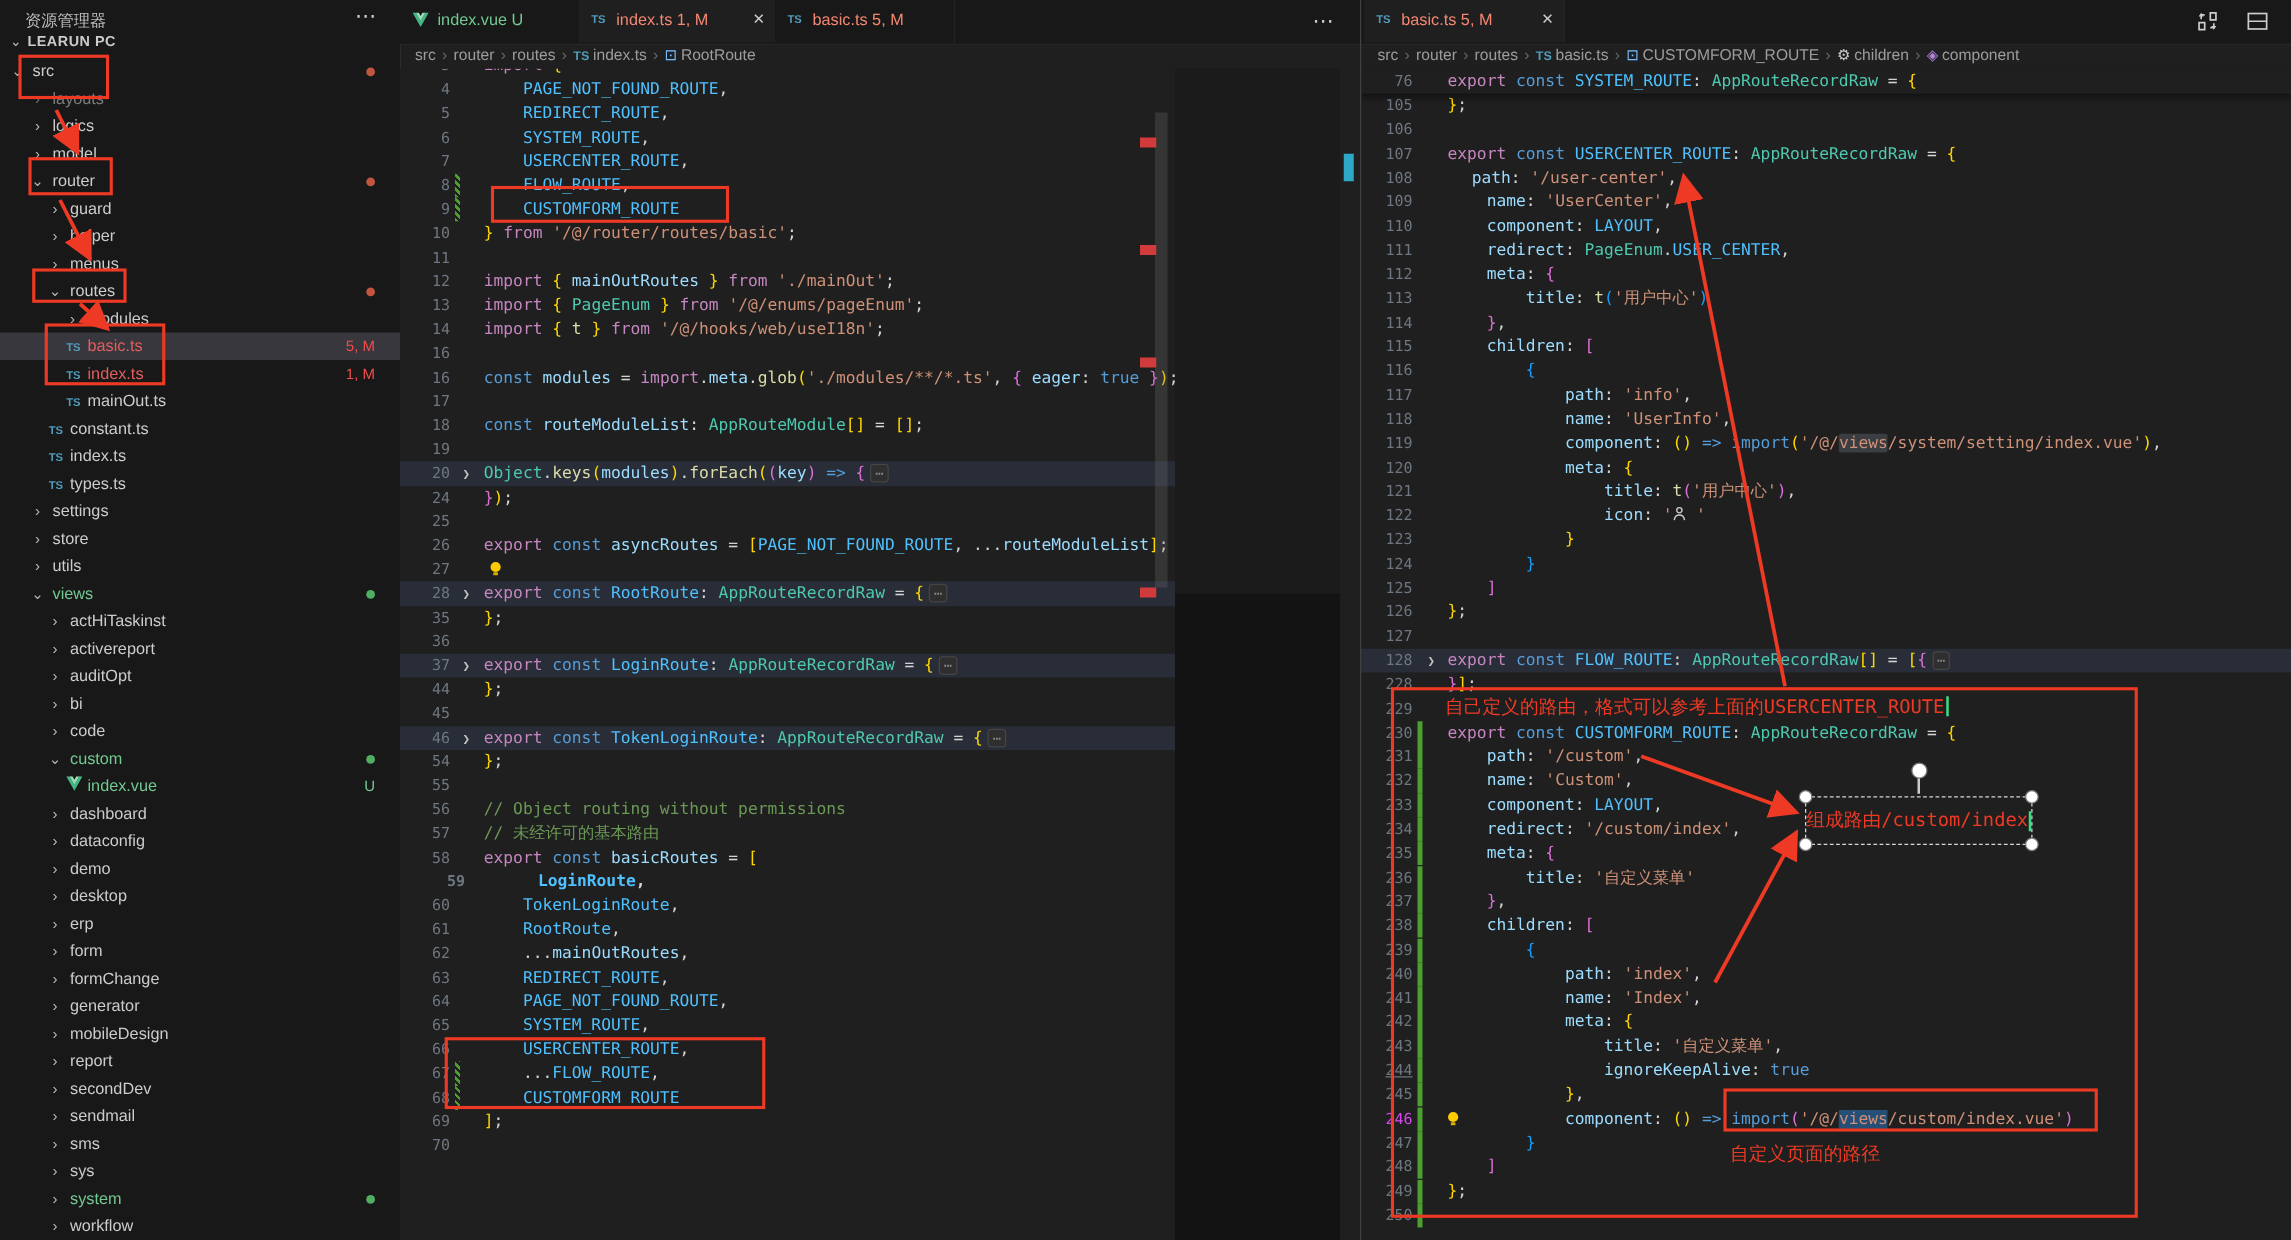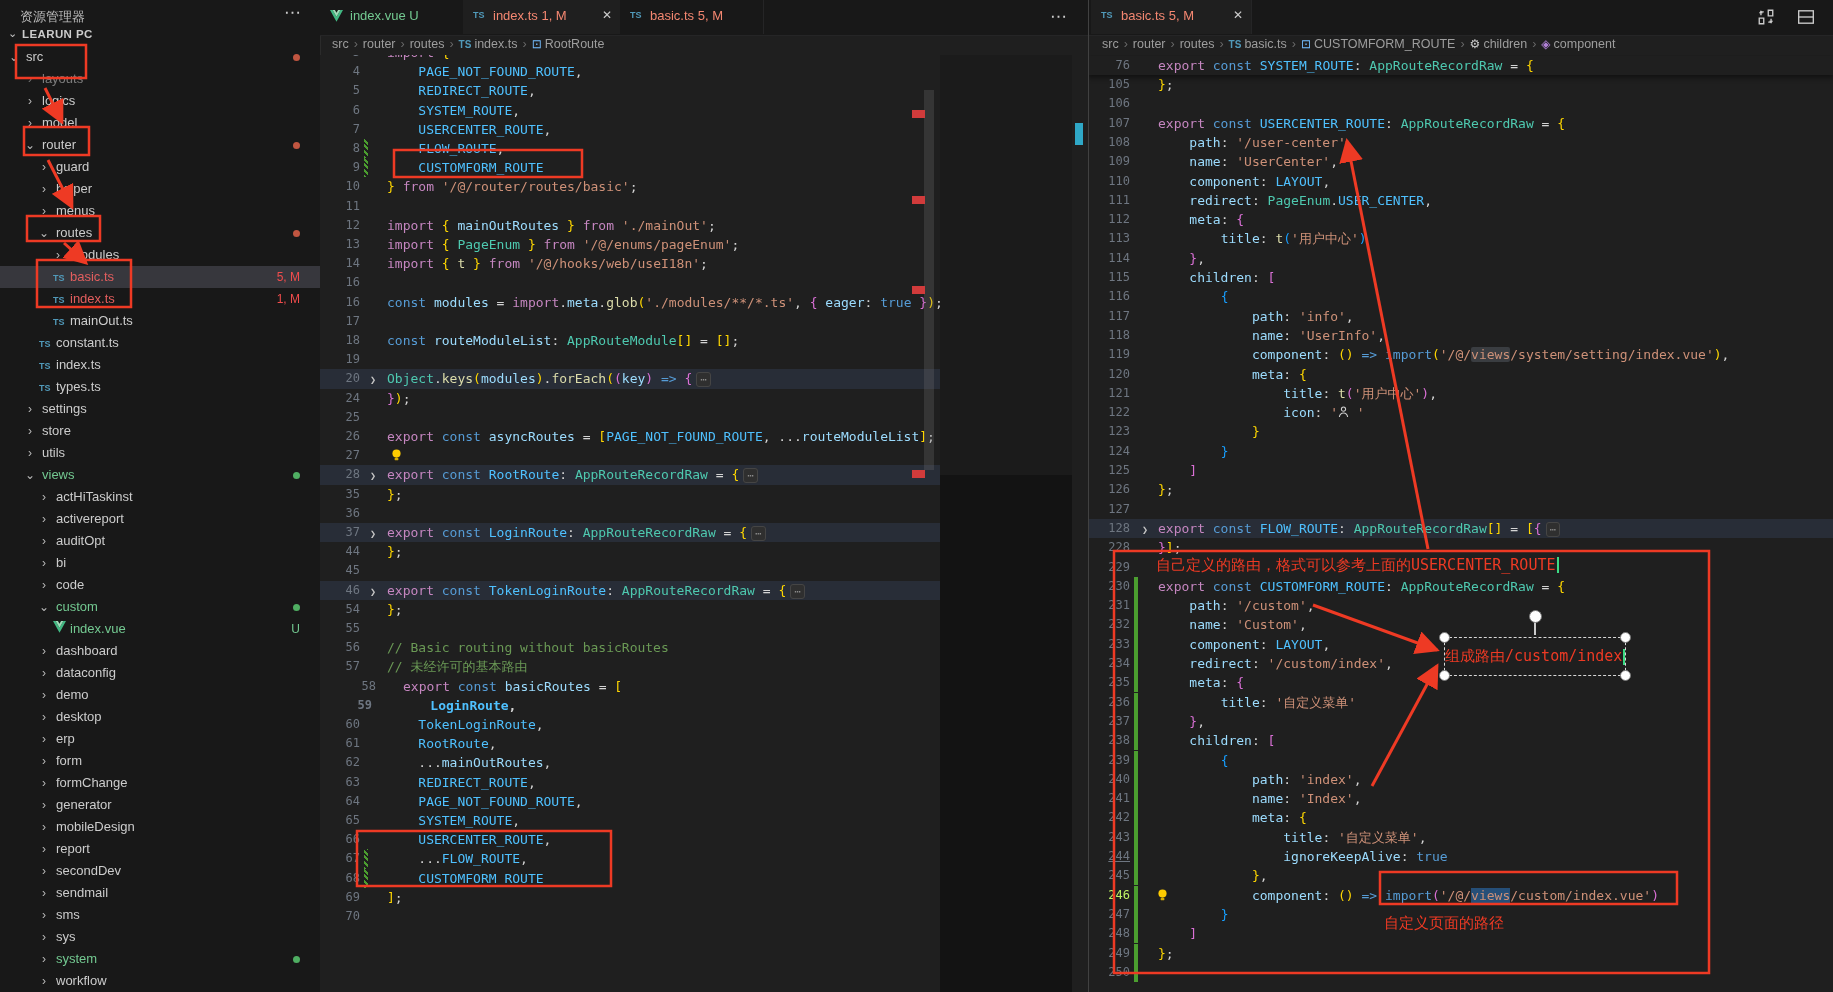--- a/index.html
+++ b/index.html
@@ -39,21 +39,21 @@
   .crumbs{top:37px;height:20px;font-size:12.5px;color:#9d9d9d;white-space:nowrap;}
   .crumbs .sep{color:#6a6a6a;margin:0 5px;}
   .crumbs .cic{font-size:10px;font-weight:bold;color:#519aba;margin-right:3px;}
   .crumbs .sym{color:#75beff;margin-right:3px;font-size:12px;}
   .crumbs .wrench{color:#cccccc;margin-right:3px;font-size:12px;}
   .crumbs .cube{color:#b180d7;margin-right:3px;font-size:12px;}
   .editor{background:#1f1f1f;overflow:hidden;}
   .crow{position:absolute;height:19.2px;font-family:"DejaVu Sans Mono",monospace;font-size:13px;line-height:19.2px;white-space:pre;}
   .crow.hlfold{background:rgba(85,119,183,0.16);}
   .crow .ln{position:absolute;left:0;top:0;text-align:right;color:#6e7681;font-size:12px;}
-  .crow .ln.cur{color:#bef264;}
+  .crow .ln.cur{color:#d946ef;}
   .crow .git{position:absolute;top:0;width:4px;height:19.2px;}
   .git.solid{background:#4b9e2f;}
   .git.stripe{background:repeating-linear-gradient(45deg,#4b9e2f 0 2px,#1f1f1f 2px 4px);}
   .crow .fchev{position:absolute;top:1px;color:#c5c5c5;font-size:10px;}
   .crow .code{position:absolute;top:0;}
   .tk-kw{color:#C586C0;} .tk-cd{color:#569CD6;} .tk-var{color:#9CDCFE;} .tk-cst{color:#4FC1FF;}
   .tk-ty{color:#4EC9B0;} .tk-fn{color:#DCDCAA;} .tk-str{color:#CE9178;} .tk-cm{color:#6A9955;}
   .tk-pn{color:#D4D4D4;} .tk-b1{color:#FFD700;} .tk-b2{color:#DA70D6;} .tk-b3{color:#179FFF;}
   .tk-ghl{background:#3a3d41;border-radius:2px;}
   .tk-shl{background:#264f78;}
@@ -327,23 +327,23 @@
           </svg></span></div>
       <div class="crow hlfold" style="left: 0px; top: 410.4px; width: 100%;"><span class="ln" style="width: 40px;">28</span><span class="fchev" style="left: 50px;">❯</span><span class="code" style="left: 67px;"><span class="tk-kw">export</span><span class="tk-pn"> </span><span class="tk-cd">const</span><span class="tk-pn"> </span><span class="tk-cst">RootRoute</span><span class="tk-pn">: </span><span class="tk-ty">AppRouteRecordRaw</span><span class="tk-pn"> = </span><span class="tk-b1">{</span><span class="fold">⋯</span></span></div>
       <div class="crow" style="left: 0px; top: 429.6px; width: 100%;"><span class="ln" style="width: 40px;">35</span><span class="code" style="left: 67px;"><span class="tk-b1">}</span><span class="tk-pn">;</span></span></div>
       <div class="crow" style="left: 0px; top: 448.8px; width: 100%;"><span class="ln" style="width: 40px;">36</span><span class="code" style="left: 67px;"></span></div>
       <div class="crow hlfold" style="left: 0px; top: 468px; width: 100%;"><span class="ln" style="width: 40px;">37</span><span class="fchev" style="left: 50px;">❯</span><span class="code" style="left: 67px;"><span class="tk-kw">export</span><span class="tk-pn"> </span><span class="tk-cd">const</span><span class="tk-pn"> </span><span class="tk-cst">LoginRoute</span><span class="tk-pn">: </span><span class="tk-ty">AppRouteRecordRaw</span><span class="tk-pn"> = </span><span class="tk-b1">{</span><span class="fold">⋯</span></span></div>
       <div class="crow" style="left: 0px; top: 487.2px; width: 100%;"><span class="ln" style="width: 40px;">44</span><span class="code" style="left: 67px;"><span class="tk-b1">}</span><span class="tk-pn">;</span></span></div>
       <div class="crow" style="left: 0px; top: 506.4px; width: 100%;"><span class="ln" style="width: 40px;">45</span><span class="code" style="left: 67px;"></span></div>
       <div class="crow hlfold" style="left: 0px; top: 525.6px; width: 100%;"><span class="ln" style="width: 40px;">46</span><span class="fchev" style="left: 50px;">❯</span><span class="code" style="left: 67px;"><span class="tk-kw">export</span><span class="tk-pn"> </span><span class="tk-cd">const</span><span class="tk-pn"> </span><span class="tk-cst">TokenLoginRoute</span><span class="tk-pn">: </span><span class="tk-ty">AppRouteRecordRaw</span><span class="tk-pn"> = </span><span class="tk-b1">{</span><span class="fold">⋯</span></span></div>
       <div class="crow" style="left: 0px; top: 544.8px; width: 100%;"><span class="ln" style="width: 40px;">54</span><span class="code" style="left: 67px;"><span class="tk-b1">}</span><span class="tk-pn">;</span></span></div>
       <div class="crow" style="left: 0px; top: 564px; width: 100%;"><span class="ln" style="width: 40px;">55</span><span class="code" style="left: 67px;"></span></div>
-      <div class="crow" style="left: 0px; top: 583.2px; width: 100%;"><span class="ln" style="width: 40px;">56</span><span class="code" style="left: 67px;"><span class="tk-cm">// Basic routing without basicRoutes</span></span></div>
+      <div class="crow" style="left: 0px; top: 583.2px; width: 100%;"><span class="ln" style="width: 40px;">56</span><span class="code" style="left: 67px;"><span class="tk-cm">// Object routing without permissions</span></span></div>
       <div class="crow" style="left: 0px; top: 602.4px; width: 100%;"><span class="ln" style="width: 40px;">57</span><span class="code" style="left: 67px;"><span class="tk-cm">// 未经许可的基本路由</span></span></div>
-      <div class="crow" style="left: 16px; top: 621.6px; width: 100%;"><span class="ln" style="width: 40px;">58</span><span class="code" style="left: 67px;"><span class="tk-kw">export</span><span class="tk-pn"> </span><span class="tk-cd">const</span><span class="tk-pn"> </span><span class="tk-var">basicRoutes</span><span class="tk-pn"> = </span><span class="tk-b1">[</span></span></div>
+      <div class="crow" style="left: 0px; top: 621.6px; width: 100%;"><span class="ln" style="width: 40px;">58</span><span class="code" style="left: 67px;"><span class="tk-kw">export</span><span class="tk-pn"> </span><span class="tk-cd">const</span><span class="tk-pn"> </span><span class="tk-var">basicRoutes</span><span class="tk-pn"> = </span><span class="tk-b1">[</span></span></div>
       <div class="crow" style="left: 12px; top: 640.8px; width: 100%; font-weight: bold;"><span class="ln" style="width: 40px;">59</span><span class="code" style="left: 67px;"><span class="tk-pn">    </span><span class="tk-cst">LoginRoute</span><span class="tk-pn">,</span></span></div>
       <div class="crow" style="left: 0px; top: 660px; width: 100%;"><span class="ln" style="width: 40px;">60</span><span class="code" style="left: 67px;"><span class="tk-pn">    </span><span class="tk-cst">TokenLoginRoute</span><span class="tk-pn">,</span></span></div>
       <div class="crow" style="left: 0px; top: 679.2px; width: 100%;"><span class="ln" style="width: 40px;">61</span><span class="code" style="left: 67px;"><span class="tk-pn">    </span><span class="tk-cst">RootRoute</span><span class="tk-pn">,</span></span></div>
       <div class="crow" style="left: 0px; top: 698.4px; width: 100%;"><span class="ln" style="width: 40px;">62</span><span class="code" style="left: 67px;"><span class="tk-pn">    ...</span><span class="tk-var">mainOutRoutes</span><span class="tk-pn">,</span></span></div>
       <div class="crow" style="left: 0px; top: 717.6px; width: 100%;"><span class="ln" style="width: 40px;">63</span><span class="code" style="left: 67px;"><span class="tk-pn">    </span><span class="tk-cst">REDIRECT_ROUTE</span><span class="tk-pn">,</span></span></div>
       <div class="crow" style="left: 0px; top: 736.8px; width: 100%;"><span class="ln" style="width: 40px;">64</span><span class="code" style="left: 67px;"><span class="tk-pn">    </span><span class="tk-cst">PAGE_NOT_FOUND_ROUTE</span><span class="tk-pn">,</span></span></div>
       <div class="crow" style="left: 0px; top: 756px; width: 100%;"><span class="ln" style="width: 40px;">65</span><span class="code" style="left: 67px;"><span class="tk-pn">    </span><span class="tk-cst">SYSTEM_ROUTE</span><span class="tk-pn">,</span></span></div>
       <div class="crow" style="left: 0px; top: 775.2px; width: 100%;"><span class="ln" style="width: 40px;">66</span><span class="code" style="left: 67px;"><span class="tk-pn">    </span><span class="tk-cst">USERCENTER_ROUTE</span><span class="tk-pn">,</span></span></div>
       <div class="crow" style="left: 0px; top: 794.4px; width: 100%;"><span class="ln" style="width: 40px;">67</span><span class="git stripe" style="left: 44px;"></span><span class="code" style="left: 67px;"><span class="tk-pn">    ...</span><span class="tk-cst">FLOW_ROUTE</span><span class="tk-pn">,</span></span></div>
       <div class="crow" style="left: 0px; top: 813.6px; width: 100%;"><span class="ln" style="width: 40px;">68</span><span class="git stripe" style="left: 44px;"></span><span class="code" style="left: 67px;"><span class="tk-pn">    </span><span class="tk-cst">CUSTOMFORM_ROUTE</span></span></div>
@@ -361,21 +361,21 @@
         <span class="tic">TS</span>
         <span class="tnm red">basic.ts 5, M</span>
         <span class="tx">✕</span>
       </div>
     </div>
   <div id="g2-crumbs" class="abs crumbs" style="left:1102px;"><span><span>src</span></span><span class="sep">›</span><span><span>router</span></span><span class="sep">›</span><span><span>routes</span></span><span class="sep">›</span><span><span class="cic">TS</span><span>basic.ts</span></span><span class="sep">›</span><span><span class="sym">⊡</span><span>CUSTOMFORM_ROUTE</span></span><span class="sep">›</span><span><span class="wrench">⚙</span><span>children</span></span><span class="sep">›</span><span><span class="cube">◈</span><span>component</span></span></div>
   <div id="g2-editor" class="abs editor" style="left:1088px;top:55px;width:745px;height:937px;">
       <div class="crow" style="left: 0px; top: 20px; width: 100%;"><span class="ln" style="width: 42px;">105</span><span class="code" style="left: 70px;"><span class="tk-b1">}</span><span class="tk-pn">;</span></span></div>
       <div class="crow" style="left: 0px; top: 39.3px; width: 100%;"><span class="ln" style="width: 42px;">106</span><span class="code" style="left: 70px;"></span></div>
       <div class="crow" style="left: 0px; top: 58.6px; width: 100%;"><span class="ln" style="width: 42px;">107</span><span class="code" style="left: 70px;"><span class="tk-kw">export</span><span class="tk-pn"> </span><span class="tk-cd">const</span><span class="tk-pn"> </span><span class="tk-cst">USERCENTER_ROUTE</span><span class="tk-pn">: </span><span class="tk-ty">AppRouteRecordRaw</span><span class="tk-pn"> = </span><span class="tk-b1">{</span></span></div>
-      <div class="crow" style="left: 0px; top: 77.9px; width: 100%;"><span class="ln" style="width: 42px;">108</span><span class="code" style="left: 70px; text-align: right;"><span class="tk-pn">    </span><span class="tk-var">path</span><span class="tk-pn">: </span><span class="tk-str">'/user-center'</span><span class="tk-pn">,</span></span></div>
+      <div class="crow" style="left: 0px; top: 77.9px; width: 100%;"><span class="ln" style="width: 42px;">108</span><span class="code" style="left: 58px; text-align: right;"><span class="tk-pn">    </span><span class="tk-var">path</span><span class="tk-pn">: </span><span class="tk-str">'/user-center'</span><span class="tk-pn">,</span></span></div>
       <div class="crow" style="left: 0px; top: 97.2px; width: 100%;"><span class="ln" style="width: 42px;">109</span><span class="code" style="left: 70px;"><span class="tk-pn">    </span><span class="tk-var">name</span><span class="tk-pn">: </span><span class="tk-str">'UserCenter'</span><span class="tk-pn">,</span></span></div>
       <div class="crow" style="left: 0px; top: 116.5px; width: 100%;"><span class="ln" style="width: 42px;">110</span><span class="code" style="left: 70px;"><span class="tk-pn">    </span><span class="tk-var">component</span><span class="tk-pn">: </span><span class="tk-cst">LAYOUT</span><span class="tk-pn">,</span></span></div>
       <div class="crow" style="left: 0px; top: 135.8px; width: 100%;"><span class="ln" style="width: 42px;">111</span><span class="code" style="left: 70px;"><span class="tk-pn">    </span><span class="tk-var">redirect</span><span class="tk-pn">: </span><span class="tk-ty">PageEnum</span><span class="tk-pn">.</span><span class="tk-cst">USER_CENTER</span><span class="tk-pn">,</span></span></div>
       <div class="crow" style="left: 0px; top: 155.1px; width: 100%;"><span class="ln" style="width: 42px;">112</span><span class="code" style="left: 70px;"><span class="tk-pn">    </span><span class="tk-var">meta</span><span class="tk-pn">: </span><span class="tk-b2">{</span></span></div>
       <div class="crow" style="left: 0px; top: 174.4px; width: 100%;"><span class="ln" style="width: 42px;">113</span><span class="code" style="left: 70px;"><span class="tk-pn">        </span><span class="tk-var">title</span><span class="tk-pn">: </span><span class="tk-fn">t</span><span class="tk-b3">(</span><span class="tk-str">'用户中心'</span><span class="tk-b3">)</span></span></div>
       <div class="crow" style="left: 0px; top: 193.7px; width: 100%;"><span class="ln" style="width: 42px;">114</span><span class="code" style="left: 70px;"><span class="tk-pn">    </span><span class="tk-b2">}</span><span class="tk-pn">,</span></span></div>
       <div class="crow" style="left: 0px; top: 213px; width: 100%;"><span class="ln" style="width: 42px;">115</span><span class="code" style="left: 70px;"><span class="tk-pn">    </span><span class="tk-var">children</span><span class="tk-pn">: </span><span class="tk-b2">[</span></span></div>
       <div class="crow" style="left: 0px; top: 232.3px; width: 100%;"><span class="ln" style="width: 42px;">116</span><span class="code" style="left: 70px;"><span class="tk-pn">        </span><span class="tk-b3">{</span></span></div>
       <div class="crow" style="left: 0px; top: 251.6px; width: 100%;"><span class="ln" style="width: 42px;">117</span><span class="code" style="left: 70px;"><span class="tk-pn">            </span><span class="tk-var">path</span><span class="tk-pn">: </span><span class="tk-str">'info'</span><span class="tk-pn">,</span></span></div>
       <div class="crow" style="left: 0px; top: 270.9px; width: 100%;"><span class="ln" style="width: 42px;">118</span><span class="code" style="left: 70px;"><span class="tk-pn">            </span><span class="tk-var">name</span><span class="tk-pn">: </span><span class="tk-str">'UserInfo'</span><span class="tk-pn">,</span></span></div>

